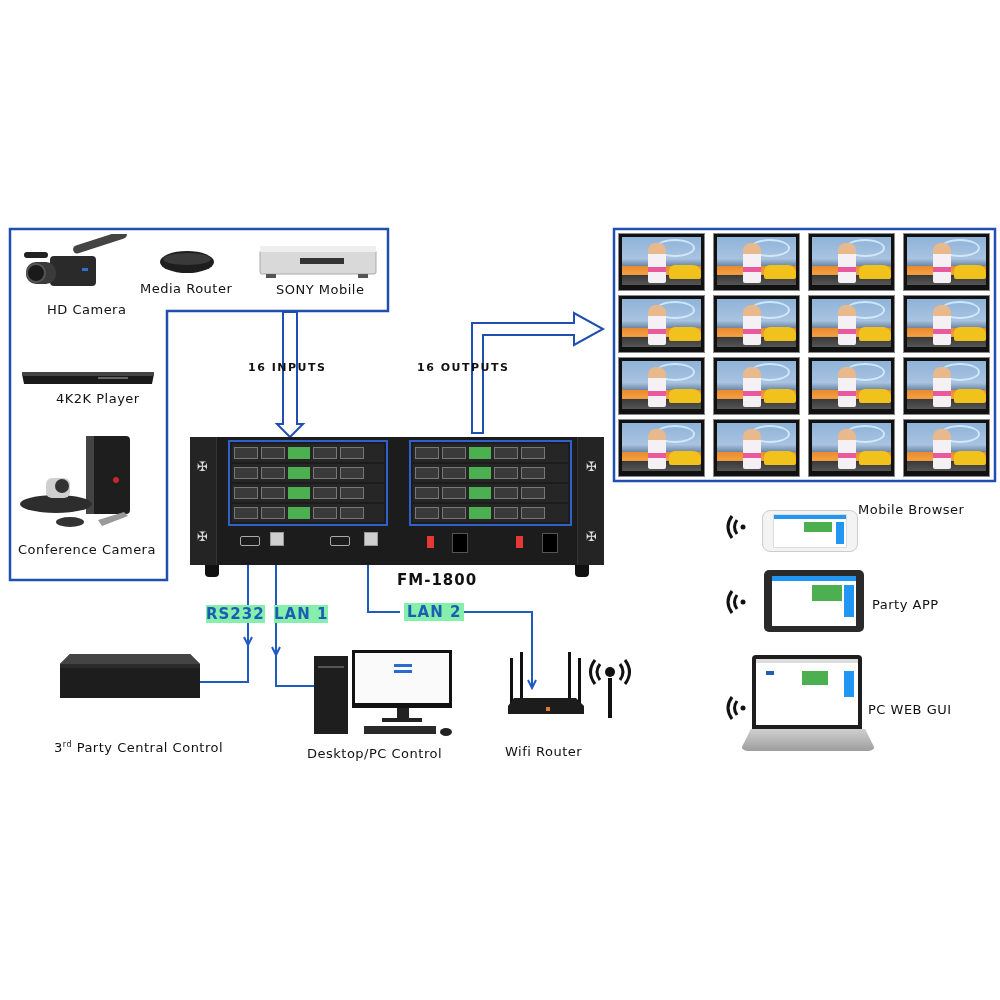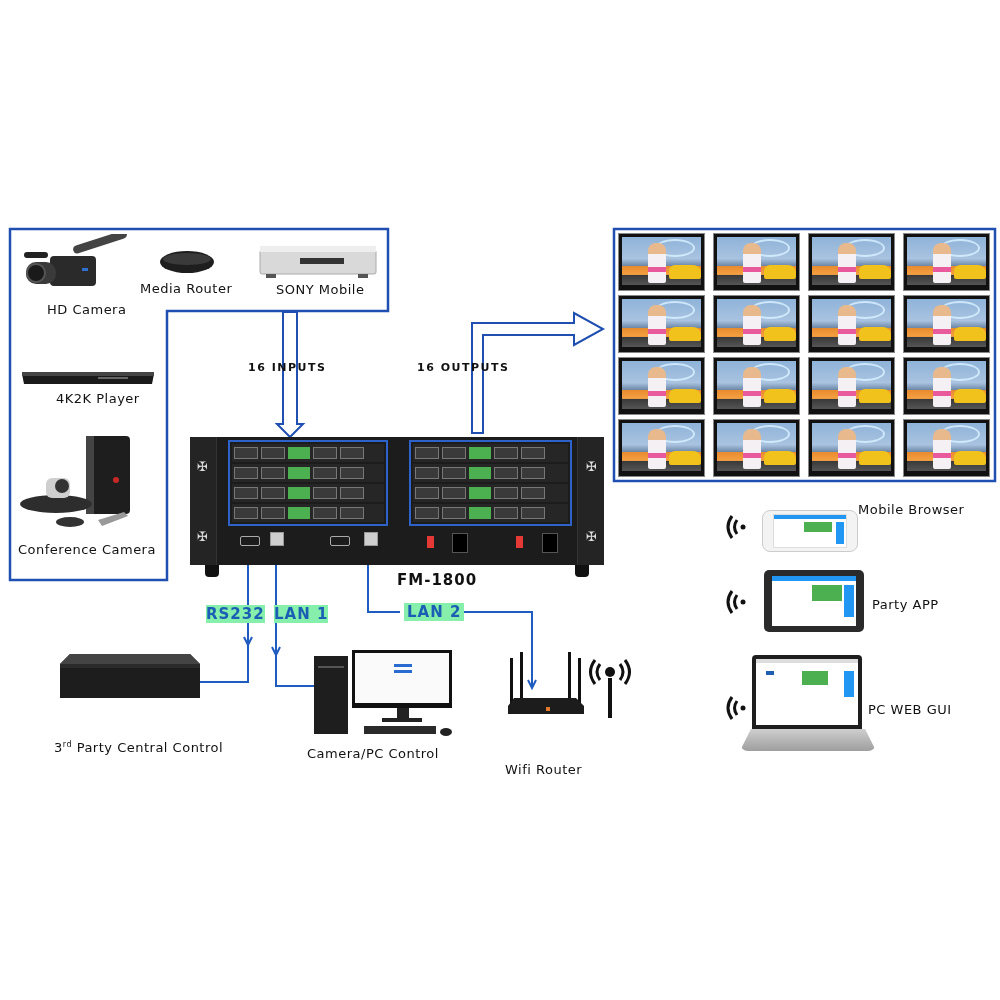--- a/index.html
+++ b/index.html
@@ -332,37 +332,37 @@
     <rect x="42" y="0" width="100" height="58" fill="#111"></rect>
     <rect x="45" y="3" width="94" height="50" fill="#fafafa"></rect>
     <rect x="84" y="14" width="18" height="3" fill="#2a6bd1"></rect>
     <rect x="84" y="20" width="18" height="3" fill="#2a6bd1"></rect>
     <rect x="87" y="58" width="12" height="12" fill="#222"></rect>
     <rect x="72" y="68" width="40" height="4" fill="#222"></rect>
     <rect x="54" y="76" width="72" height="8" fill="#2a2a2a"></rect>
     <ellipse cx="136" cy="82" rx="6" ry="4" fill="#222"></ellipse>
   </svg>
 </div>
-<div class="label" style="left:307px;top:746px;">Camera/PC Control</div>
+<div class="label" style="left:307px;top:746px;">Desktop/PC Control</div>
 
 <div class="abs" style="left:500px;top:650px;width:136px;height:70px;">
   <svg width="136" height="70">
     <rect x="10" y="8" width="3" height="54" fill="#111"></rect>
     <rect x="20" y="2" width="3" height="60" fill="#111"></rect>
     <rect x="68" y="2" width="3" height="60" fill="#111"></rect>
     <rect x="78" y="8" width="3" height="54" fill="#111"></rect>
     <path d="M8 56 L14 48 H76 L84 56 V64 H8 Z" fill="#1c1c1c"></path>
     <rect x="46" y="57" width="4" height="4" fill="#e07a2a"></rect>
 
     <rect x="108" y="28" width="4" height="40" fill="#111"></rect>
     <circle cx="110" cy="22" r="5" fill="#111"></circle>
     <path d="M100 14 Q94 22 100 30 M120 14 Q126 22 120 30 M95 10 Q86 22 95 34 M125 10 Q134 22 125 34" fill="none" stroke="#111" stroke-width="3"></path>
   </svg>
 </div>
-<div class="label" style="left:505px;top:762px;">Wifi Router</div>
+<div class="label" style="left:505px;top:744px;">Wifi Router</div>
 
 <div class="abs" style="left:722px;top:512px;width:26px;height:30px;">
   <svg width="26" height="30">
       <path d="M10 4 Q2 15 10 26 M15 8 Q10 15 15 22" fill="none" stroke="#111" stroke-width="3"></path>
       <circle cx="21" cy="15" r="2.5" fill="#111"></circle>
     </svg>
 </div>
 <div class="abs" style="left:762px;top:510px;width:94px;height:40px;background:#f3f3f3;border:1px solid #ccc;border-radius:8px;">
   <div style="position:absolute;left:10px;top:3px;right:10px;bottom:3px;background:#fff;border:1px solid #ddd;">
     <div style="position:absolute;left:0;right:0;top:0;height:4px;background:#2196f3;"></div>

